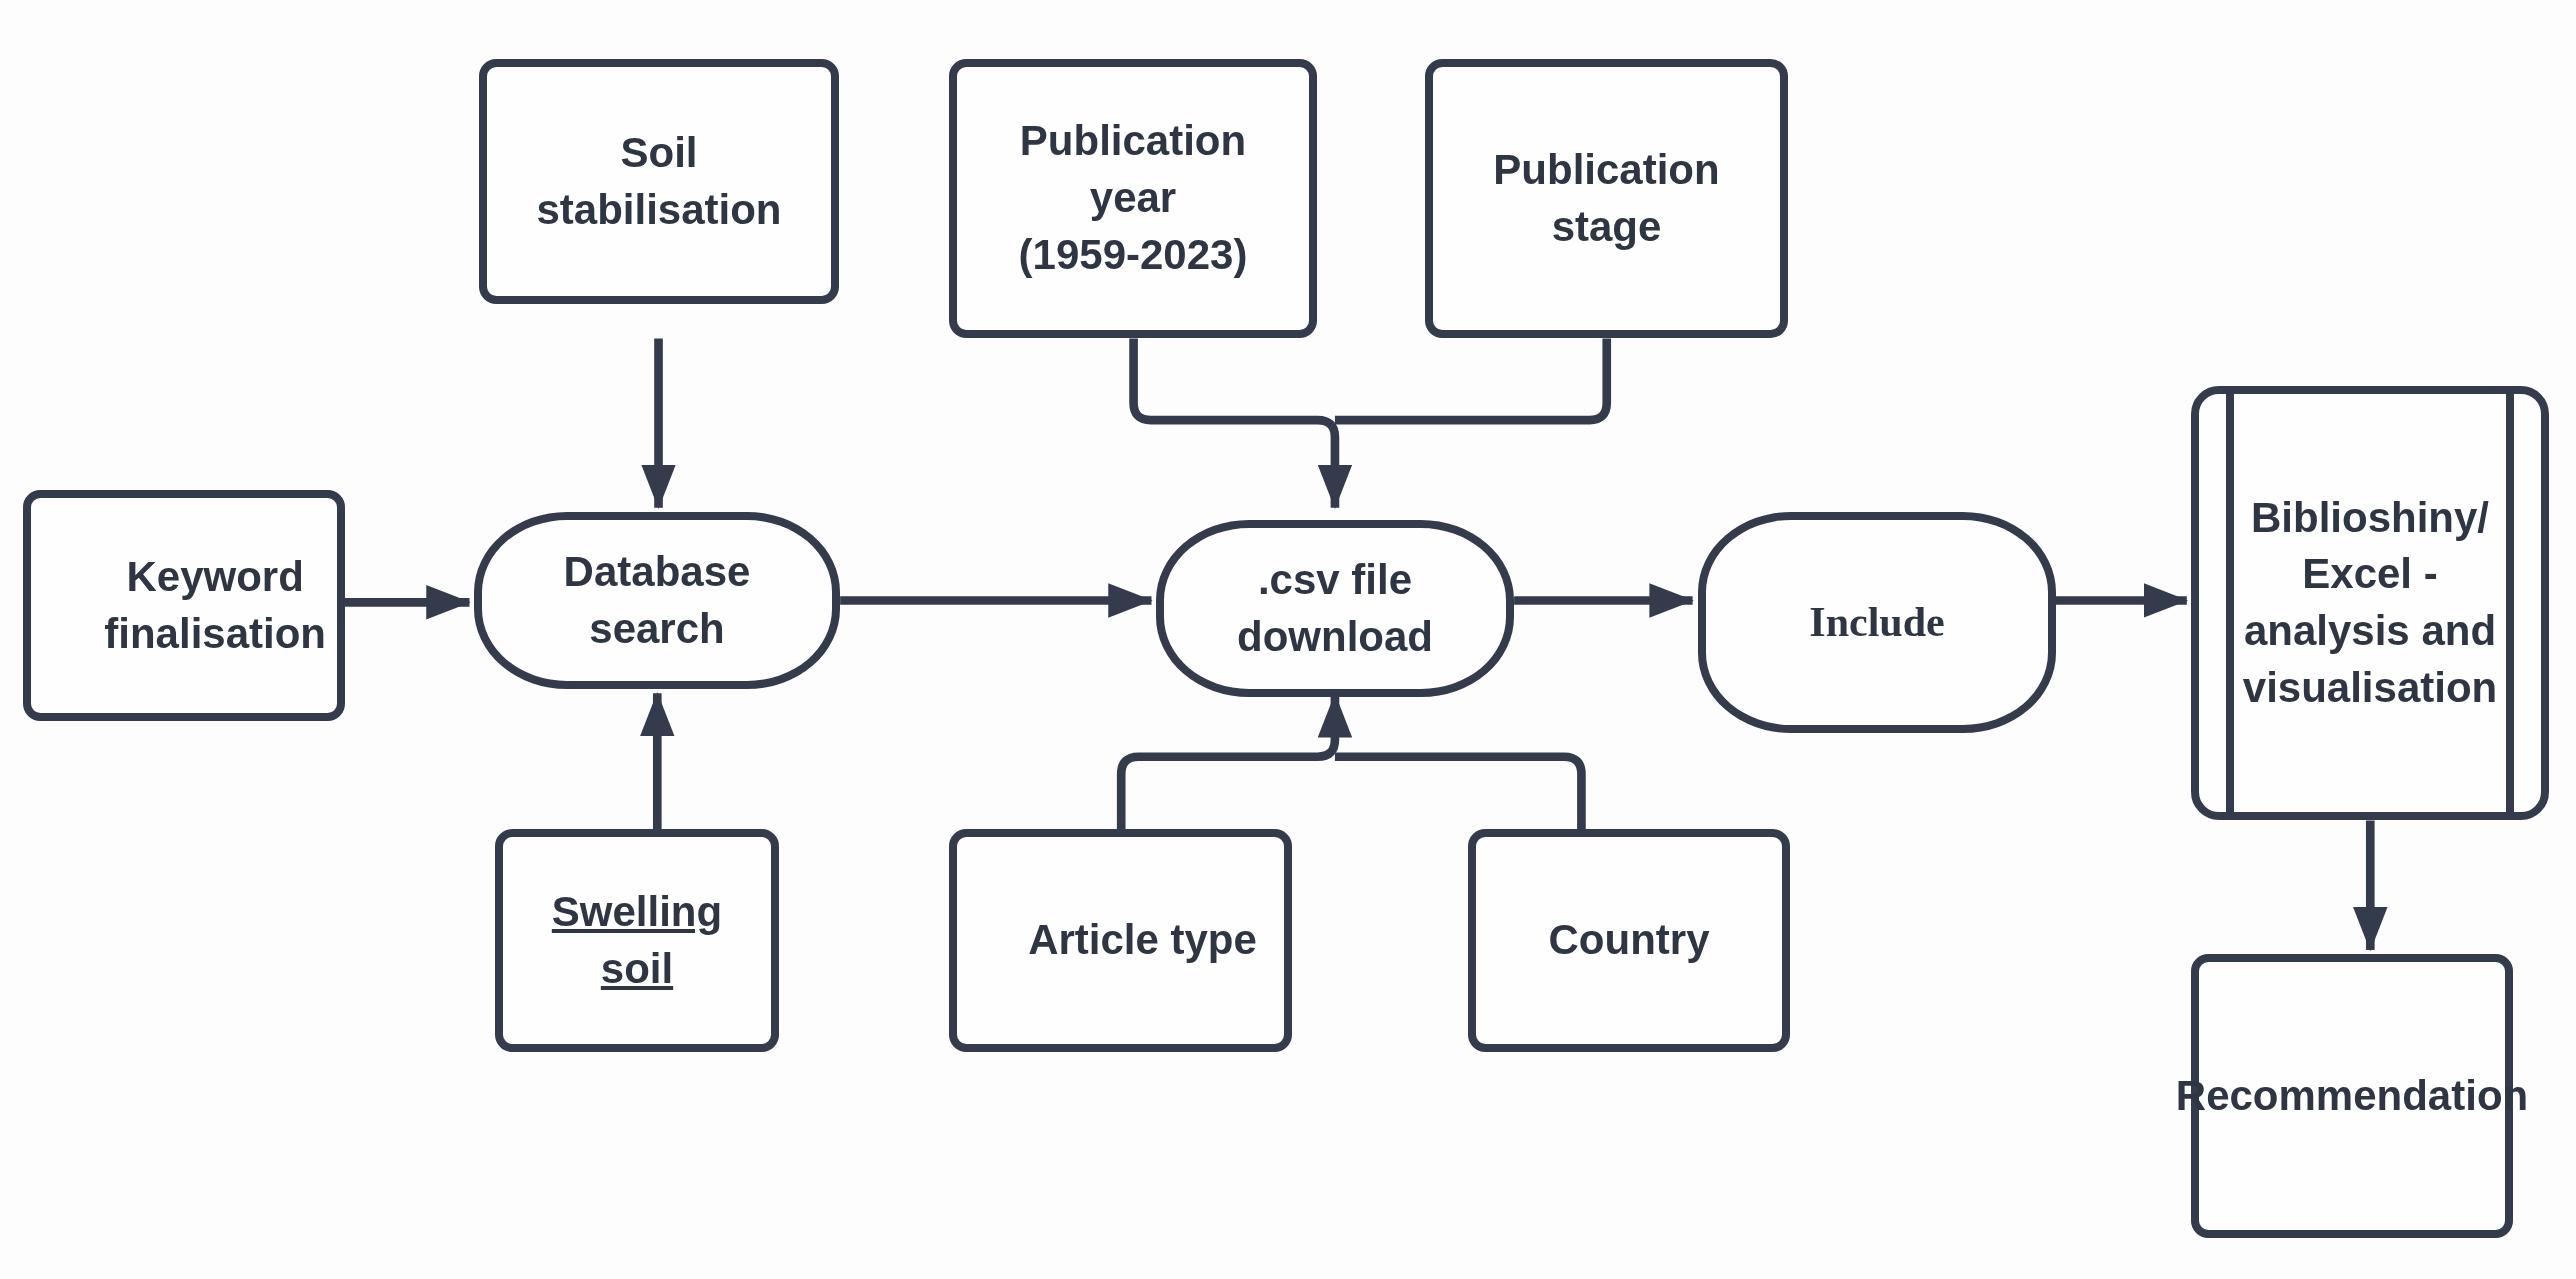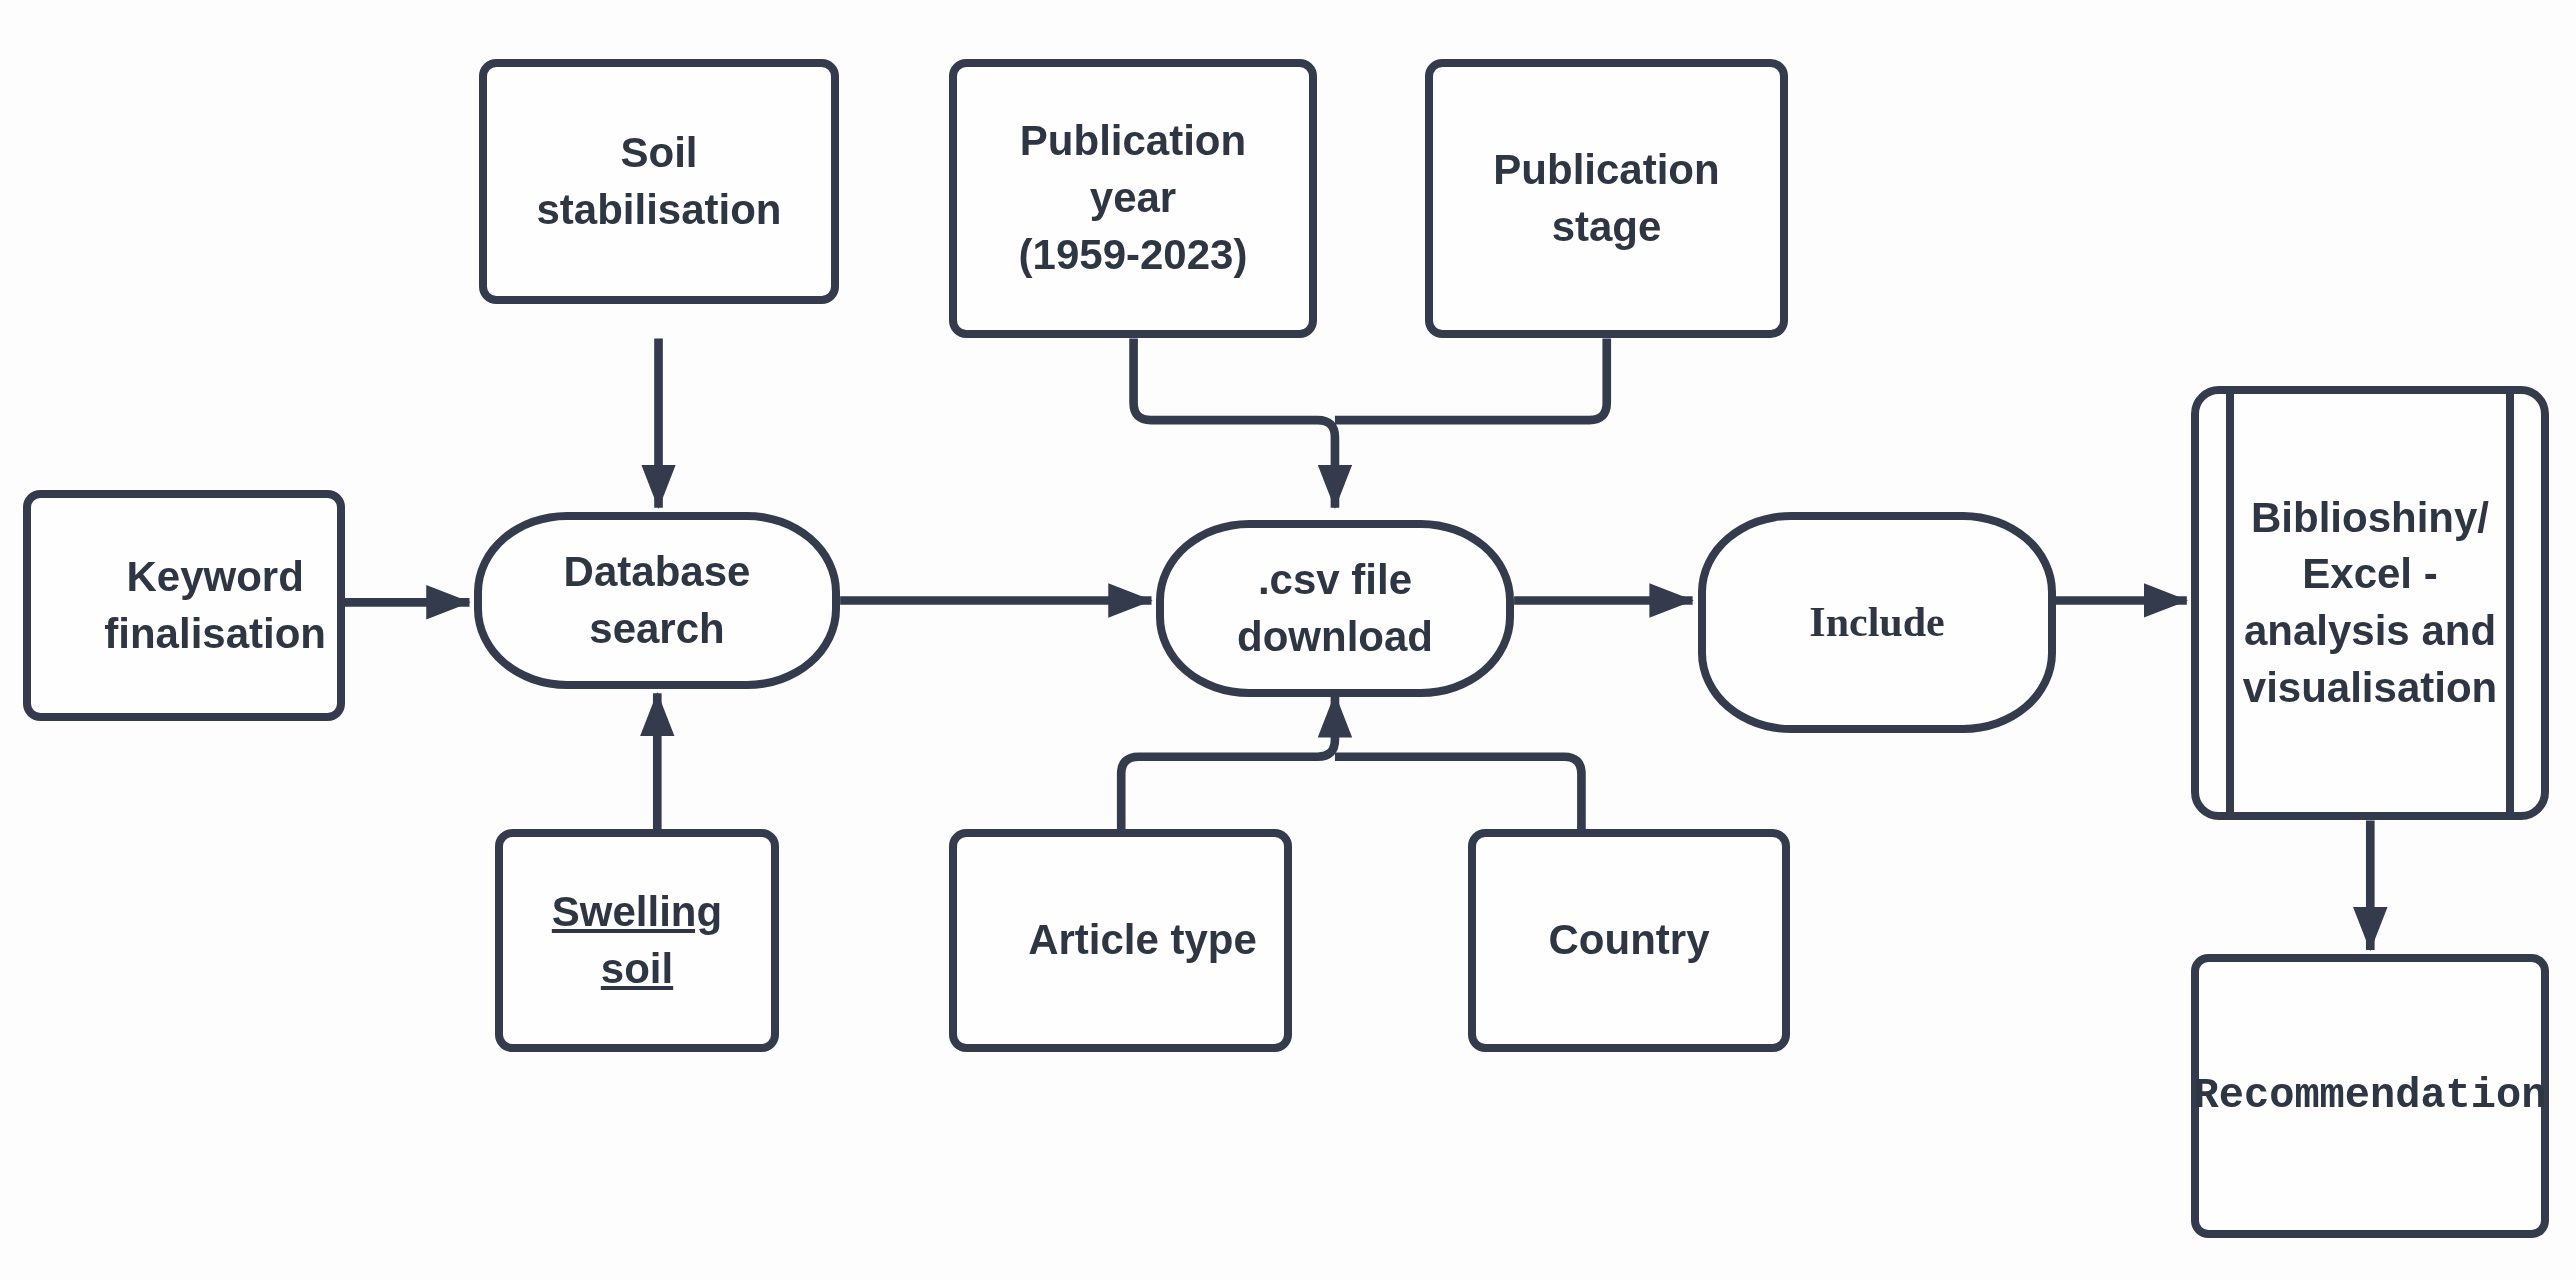--- a/index.html
+++ b/index.html
@@ -136,18 +136,18 @@
   </div>
 
   <div class="node rect" style="left:949px; top:829px; width:343px; height:223px;padding-left:44px;">
     <span class="label">Article type</span>
   </div>
 
   <div class="node rect" style="left:1420px; top:829px; width:322px; height:223px;margin-left:48px;">
     <span class="label">Country</span>
   </div>
 
-  <div class="node rect" style="left:2191px; top:954px; width:358px; height:284px;font-family:Liberation Mono, monospace;">
+  <div class="node rect" style="left:2191px; top:954px; width:322px; height:284px;">
     <span class="label">Recommendation</span>
   </div>
 
 </div>
 
 
 </body></html>

